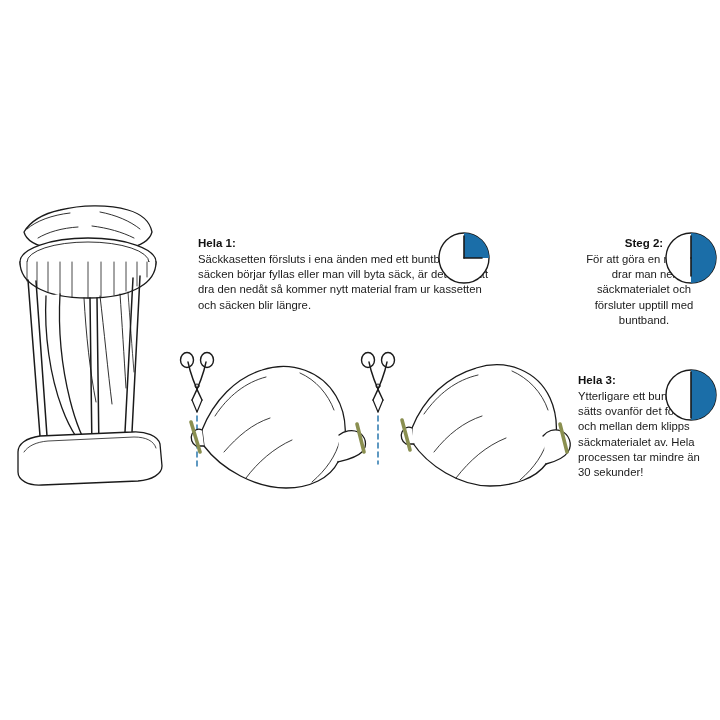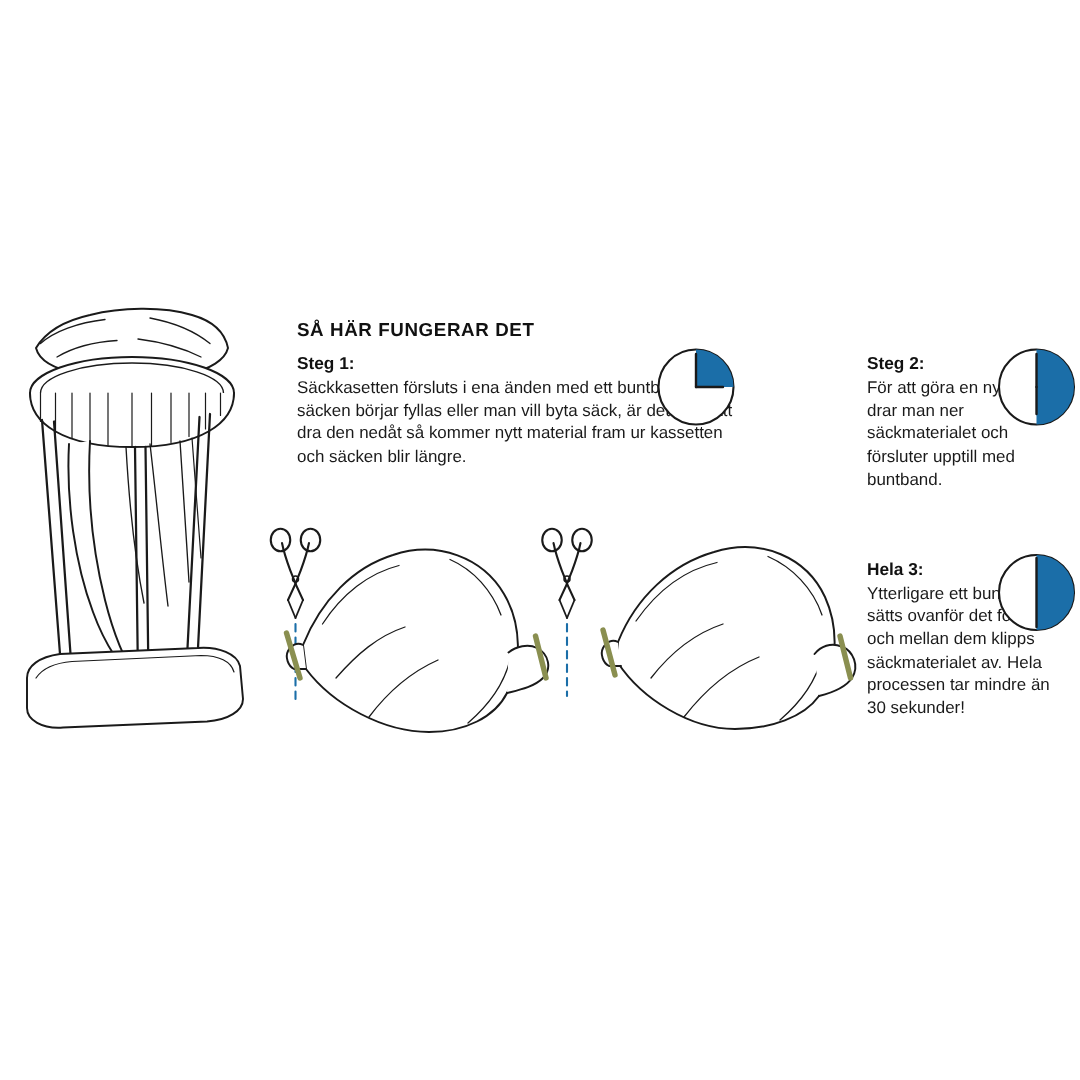--- a/index.html
+++ b/index.html
@@ -52,20 +52,21 @@
   }
   #step1 {
     left: 198px;
     top: 236px;
     width: 300px;
   }
   #step2 {
     left: 578px;
     top: 236px;
     width: 132px;
+    text-align: center;
   }
   #step3 {
     left: 578px;
     top: 373px;
     width: 136px;
   }
   .clock {
     position: absolute;
   }
   .clock svg { display: block; }
@@ -182,24 +183,23 @@
         <path d="M546 464 C554 462 564 458 568 452 C573 444 569 434 561 431 C554 428 547 431 543 436" fill="#ffffff" stroke="#1a1a1a"></path>
       </g>
       <g stroke="#8a8f50" stroke-width="3.6">
         <path d="M402 420 L410 450"></path>
         <path d="M560 424 L567 452"></path>
       </g>
 
     </g>
   </svg>
 
-  <div class="headline">SÅ HÄR FUNGERAR DET</div>
 
   <div class="step" id="step1">
-    <div class="step-title">Steg 1:</div>
+    <div class="step-title">Hela 1:</div>
     <div class="step-body">Säckkasetten försluts i ena änden med ett buntband. När säcken börjar fyllas eller man vill byta säck, är det bara att dra den nedåt så kommer nytt material fram ur kassetten och säcken blir längre.</div>
   </div>
 
   <div class="clock" style="left:438px; top:232px;">
     <svg width="52" height="52" viewBox="0 0 52 52">
       <circle cx="26" cy="26" r="25" fill="#ffffff" stroke="#1a1a1a" stroke-width="1.4"></circle>
       <path d="M26 26 L26 1 A25 25 0 0 1 51 26 Z" fill="#1b6ea8"></path>
       <path d="M26 26 L26 4" stroke="#1a1a1a" stroke-width="1.6" stroke-linecap="round"></path>
       <path d="M26 26 L44 26" stroke="#1a1a1a" stroke-width="1.6" stroke-linecap="round"></path>
     </svg>

